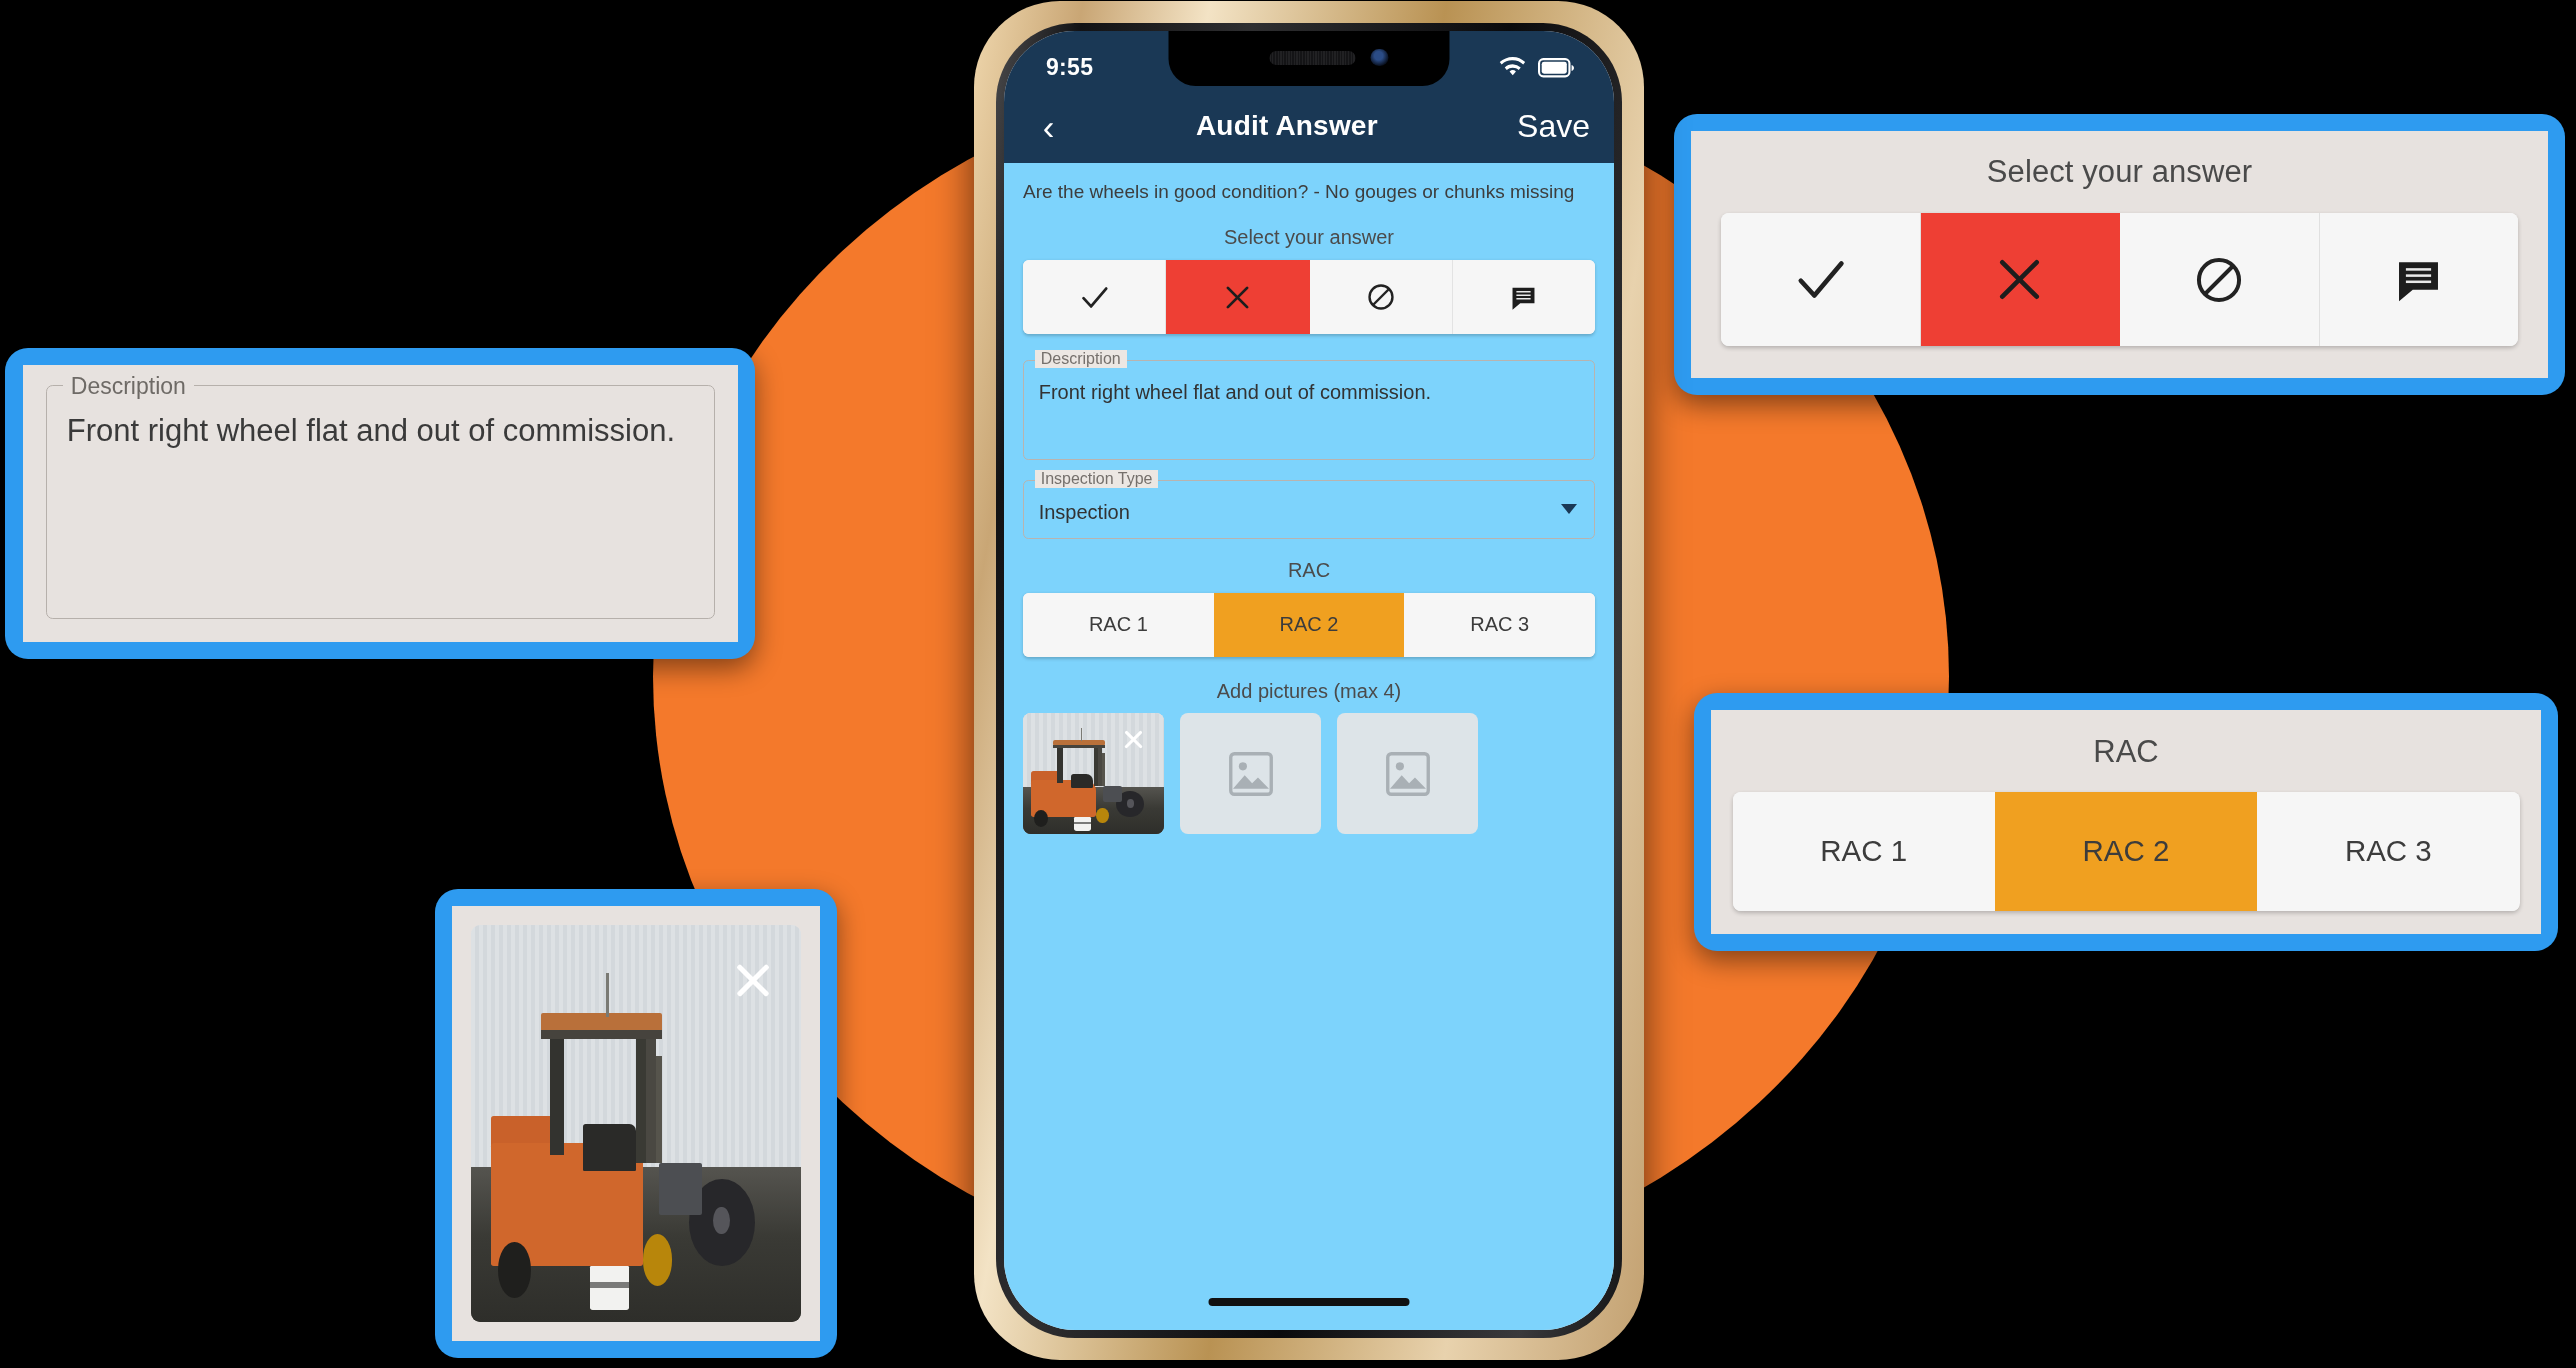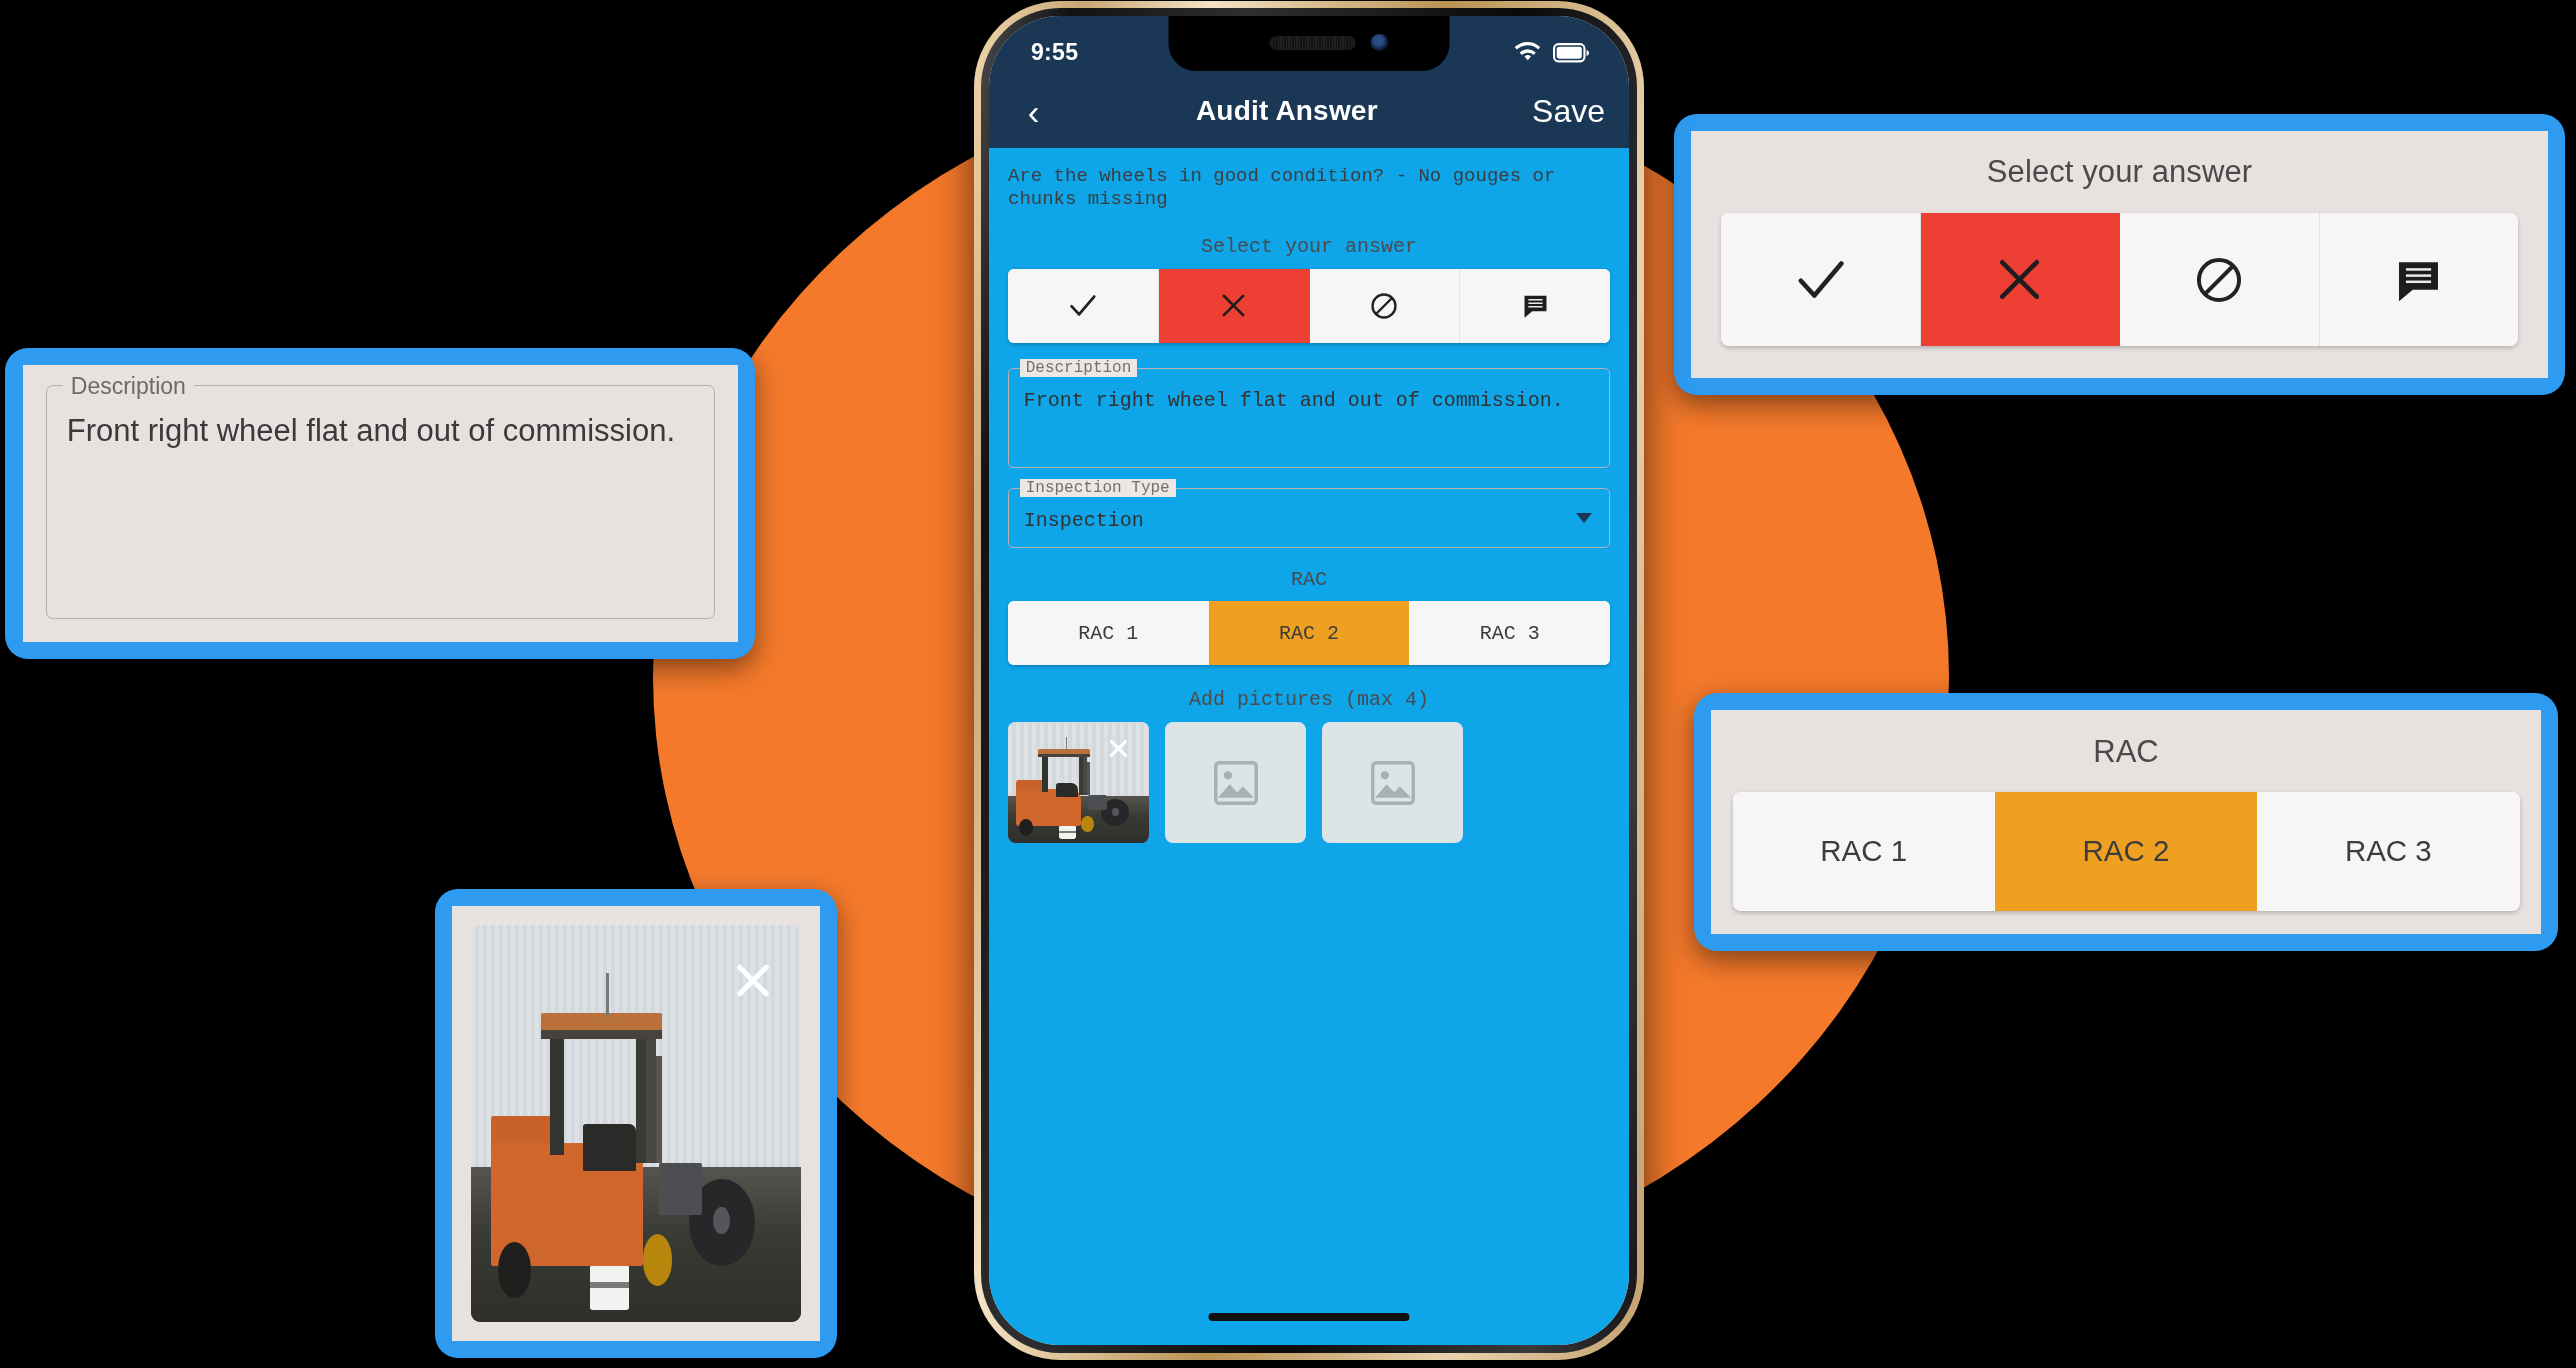--- a/index.html
+++ b/index.html
@@ -143,21 +143,21 @@
   .fk-bucket { position: absolute; left: 36%; top: 86%; width: 12%; height: 11%;
     background: #f2f2f0; border-radius: 1.3px 1.3px 2.7px 2.7px; }
   .fk-bucket-s { position: absolute; left: 36%; top: 90%; width: 12%; height: 1.6%; background: #7a7a78; }
 
   
   .phone {
     position: absolute; left: 974px; top: 1.3px;
     width: 670px; height: 1359px;
     border-radius: 86px;
     background: linear-gradient(100deg,#efd7ad 0%,#c9a675 12%,#f3e3c5 26%,#b99253 52%,#e8d2ad 78%,#c2a070 100%);
-    padding: 7px;
+    padding: 22px;
     box-shadow: 0 13.4px 40px rgba(0,0,0,0.6);
   }
   .phone-black {
     width: 100%; height: 100%; border-radius: 79px;
     background: linear-gradient(100deg,#4b4b4d 0%,#121214 10%,#2f2f31 30%,#0a0a0c 60%,#3a3a3c 88%,#151517 100%);
     padding: 8px;
   }
   .phone-screen {
     position: relative; width: 100%; height: 100%;
     border-radius: 71px; overflow: hidden;
@@ -197,21 +197,21 @@
   }
   .nav-title {
     flex: 1; text-align: center; color: #fff;
     font-size: 28px; font-weight: 700; letter-spacing: 0.2px;
     margin-left: -13.4px;
   }
   .nav-save { color: #fff; font-size: 32px; font-weight: 400; }
 
   .content {
     position: absolute; left: 0; top: 131px; right: 0; bottom: 0;
-    background: #0ea5e9; padding: 17.4px 19px 0; overflow: hidden; font-family: Liberation Mono, monospace;
+    background: #7dd3fc; padding: 17.4px 19px 0; overflow: hidden;
   }
   .question {
     font-size: 19px; color: #3d3d3d; line-height: 1.25; margin-bottom: 23px;
   }
   .section-label {
     text-align: center; font-size: 20px; color: #4b4b4b; margin-bottom: 10.7px;
   }
 
   .seg-phone {
     display: flex; width: 100%; height: 74px;

